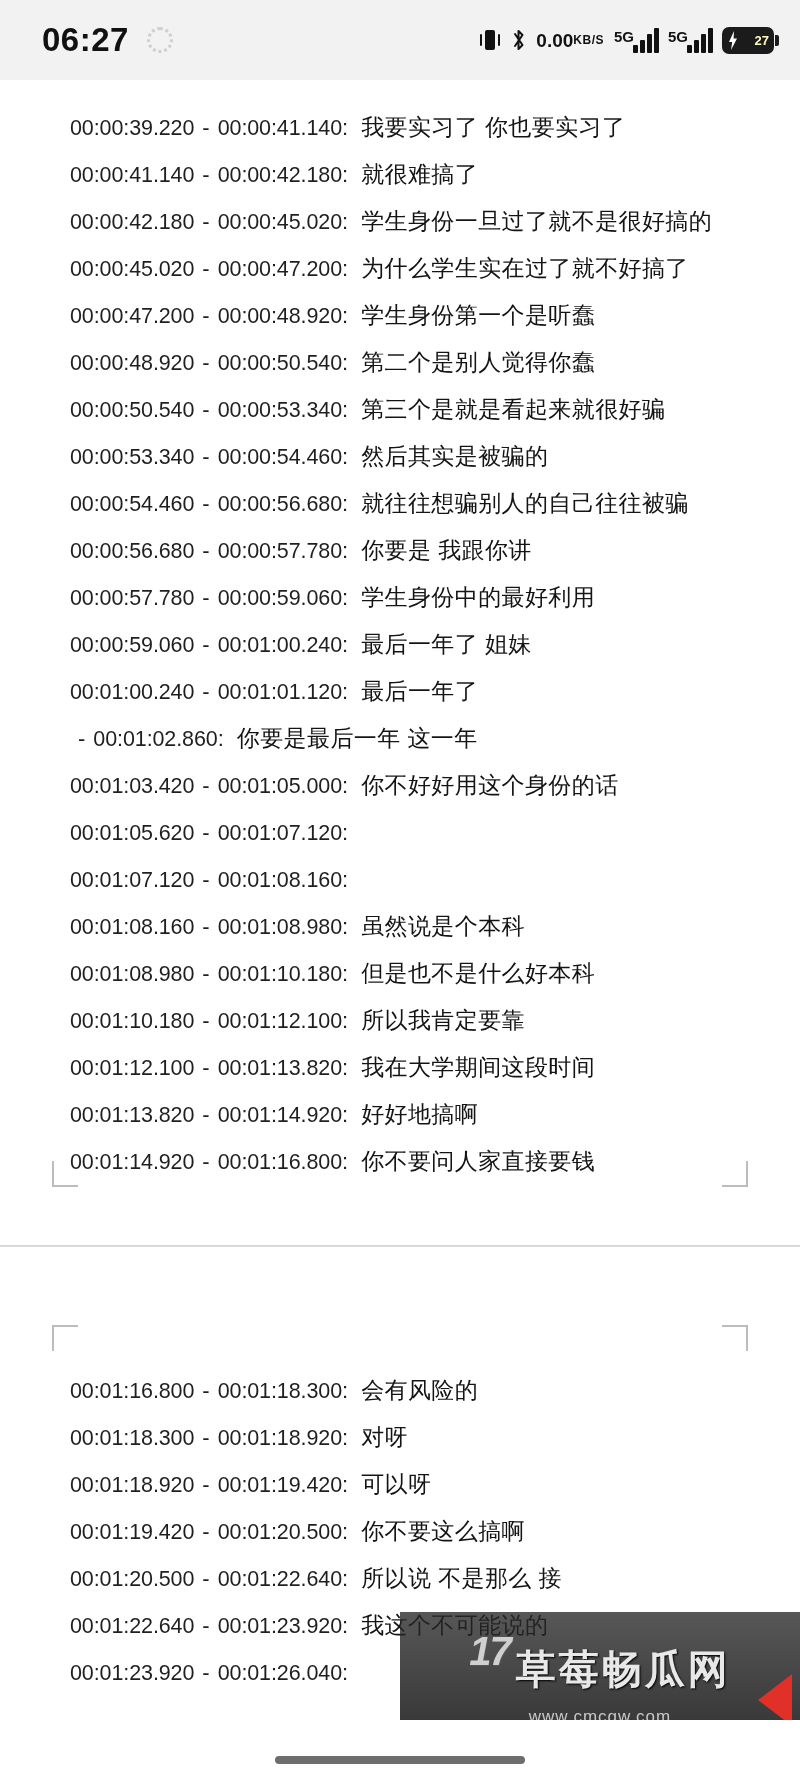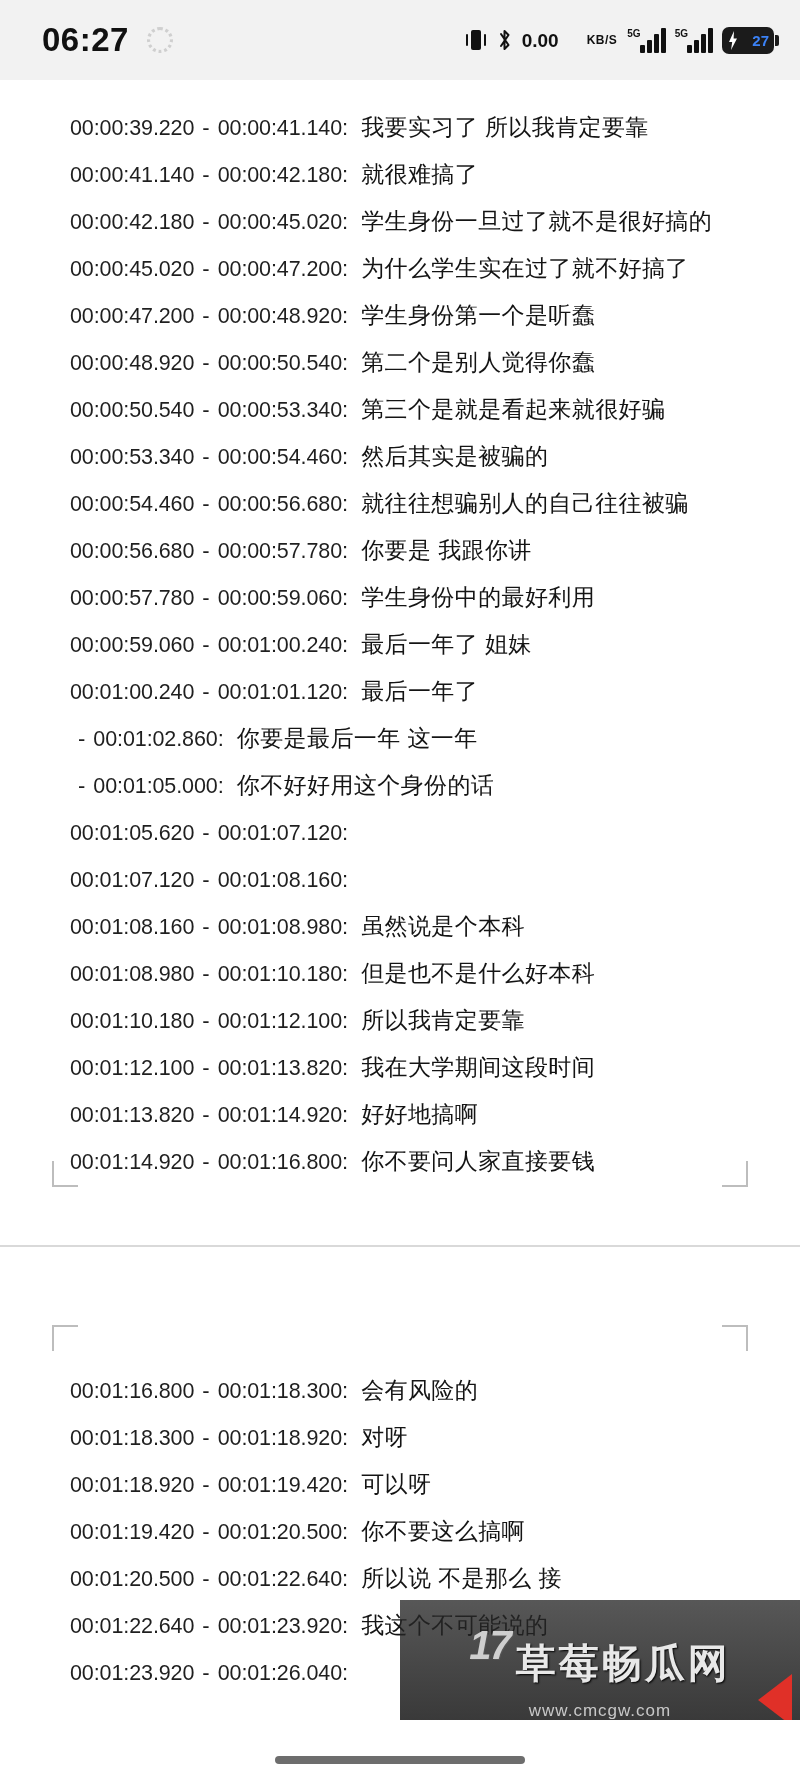--- a/index.html
+++ b/index.html
@@ -57,49 +57,49 @@
   }
   .ic svg { display: block; }
   .netspeed {
     display: flex;
     flex-direction: row;
     align-items: center;
     line-height: 1;
     margin-right: 1px;
   }
   .netspeed .v { font-size: 19px; font-weight: bold; color: #111; }
-  .netspeed .u { font-size: 12px; font-weight: bold; color: #111; letter-spacing: .5px; margin-left: 28px; }
+  .netspeed .u { font-size: 12px; font-weight: bold; color: #111; letter-spacing: .5px; }
   .sig {
     display: flex;
     align-items: flex-end;
     gap: 2px;
     height: 26px;
   }
   .sig i { display: block; width: 5px; background: #111; border-radius: 1px; }
   .sig i:nth-child(1) { height: 8px; }
   .sig i:nth-child(2) { height: 13px; }
   .sig i:nth-child(3) { height: 19px; }
   .sig i:nth-child(4) { height: 25px; }
   .gtag {
-    font-size: 10px; font-weight: bold; color: #111;
+    font-size: 15px; font-weight: bold; color: #111;
     margin-right: -1px; align-self: flex-start; line-height: 1;
     padding-top: 2px;
   }
   .gwrap { display: flex; align-items: flex-start; }
   .battery {
     position: relative;
     width: 52px; height: 27px;
     border-radius: 7px;
     background: #1b1b1b;
     display: flex;
     align-items: center;
     justify-content: flex-end;
     padding-right: 5px;
-    color: #3b82f6;
-    font-size: 15px;
+    color: #fef9c3;
+    font-size: 13px;
     font-weight: bold;
   }
   .battery::after {
     content: "";
     position: absolute;
     right: -5px; top: 8px;
     width: 4px; height: 11px;
     background: #1b1b1b;
     border-radius: 0 2px 2px 0;
   }
@@ -159,21 +159,21 @@
     margin-top: 40px;
   }
   .gap-fill { height: 30px; background: #fff; }
 
   
   .watermark {
     position: absolute;
     right: 0;
     bottom: 70px;
     width: 400px;
-    height: 120px;
+    height: 108px;
     background: linear-gradient(180deg, rgba(40,40,40,.78) 0%, rgba(25,25,25,.86) 100%);
     display: flex;
     flex-direction: column;
     align-items: center;
     justify-content: center;
     overflow: hidden;
   }
   .wm-main {
     display: flex;
     align-items: center;
@@ -296,21 +296,21 @@
     </div>
   </div>
 
   <div class="page page-a" style="position:relative;">
     <div id="page-one-lines">
         <div class="sub-line">
           <span class="ts">00:00:39.220</span>
           <span class="dash">-</span>
           <span class="ts">00:00:41.140</span>
           <span class="colon">:</span>
-          <span class="txt">我要实习了  所以我肯定要靠</span>
+          <span class="txt">我要实习了  你也要实习了</span>
         </div>
         <div class="sub-line">
           <span class="ts">00:00:41.140</span>
           <span class="dash">-</span>
           <span class="ts">00:00:42.180</span>
           <span class="colon">:</span>
           <span class="txt">就很难搞了</span>
         </div>
         <div class="sub-line">
           <span class="ts">00:00:42.180</span>
@@ -389,20 +389,21 @@
           <span class="colon">:</span>
           <span class="txt">最后一年了</span>
         </div>
         <div class="sub-line">
           <span class="dash">-</span>
           <span class="ts">00:01:02.860</span>
           <span class="colon">:</span>
           <span class="txt">你要是最后一年  这一年</span>
         </div>
         <div class="sub-line">
+          <span class="ts">00:01:03.420</span>
           <span class="dash">-</span>
           <span class="ts">00:01:05.000</span>
           <span class="colon">:</span>
           <span class="txt">你不好好用这个身份的话</span>
         </div>
         <div class="sub-line">
           <span class="ts">00:01:05.620</span>
           <span class="dash">-</span>
           <span class="ts">00:01:07.120</span>
           <span class="colon">:</span>

